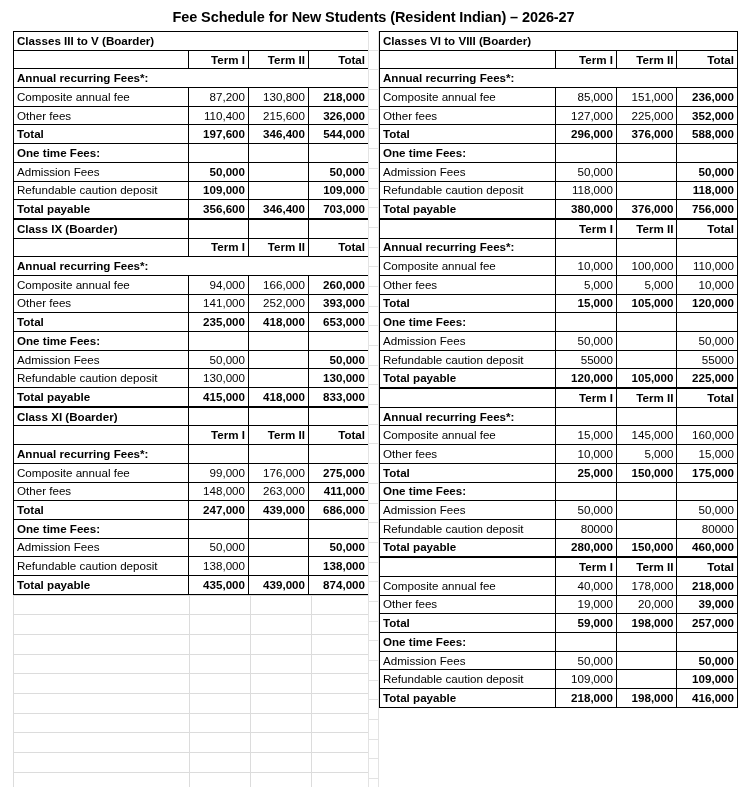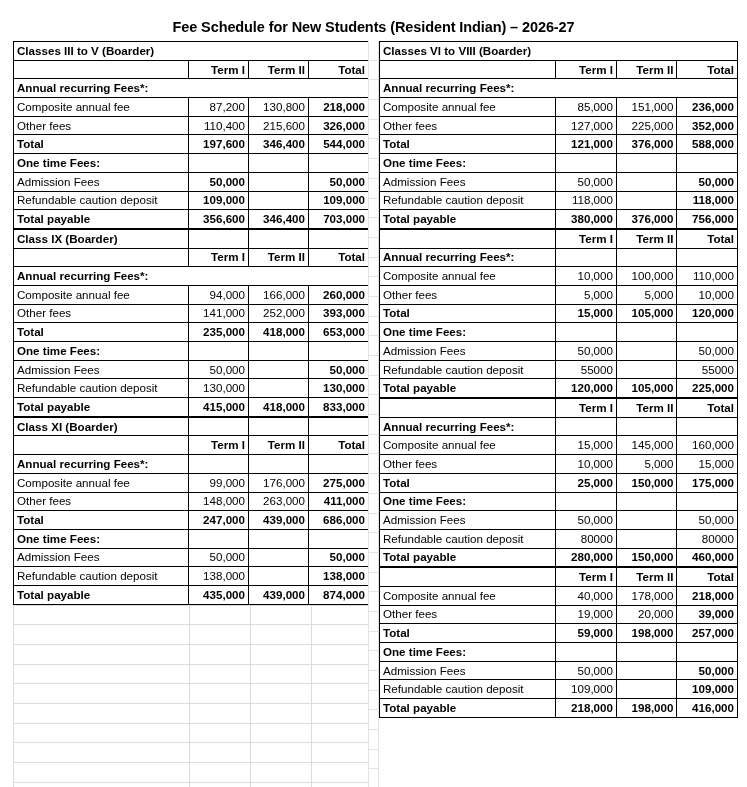--- a/index.html
+++ b/index.html
@@ -18,21 +18,21 @@
     position: relative;
     width: 747px;
     height: 787px;
     box-sizing: border-box;
   }
   .doc-title {
     text-align: center;
     font-size: 14.5px;
     font-weight: bold;
     letter-spacing: -0.1px;
-    padding-top: 18px;
+    padding-top: 8px;
     padding-bottom: 5px;
     line-height: 18px;
   }
   .sheet {
     display: flex;
     flex-direction: row;
     align-items: flex-start;
     padding-left: 13px;
     padding-right: 9px;
     box-sizing: border-box;
@@ -528,21 +528,21 @@
               <td class="num b shade">236,000</td>
             </tr>
             <tr>
               <td class="label">Other fees</td>
               <td class="num">127,000</td>
               <td class="num">225,000</td>
               <td class="num b shade">352,000</td>
             </tr>
             <tr>
               <td class="label b shade">Total</td>
-              <td class="num b shade">121,000</td>
+              <td class="num b shade">296,000</td>
               <td class="num b shade">376,000</td>
               <td class="num b shade">588,000</td>
             </tr>
             <tr>
               <td class="label b shade">One time Fees:</td>
               <td class="num shade"></td>
               <td class="num shade"></td>
               <td class="num shade"></td>
             </tr>
             <tr>

